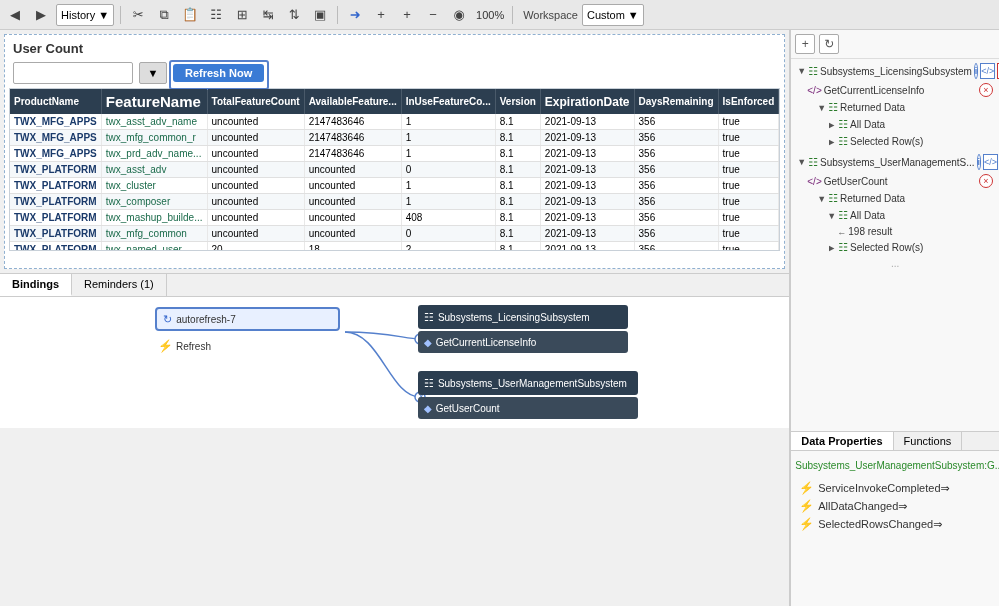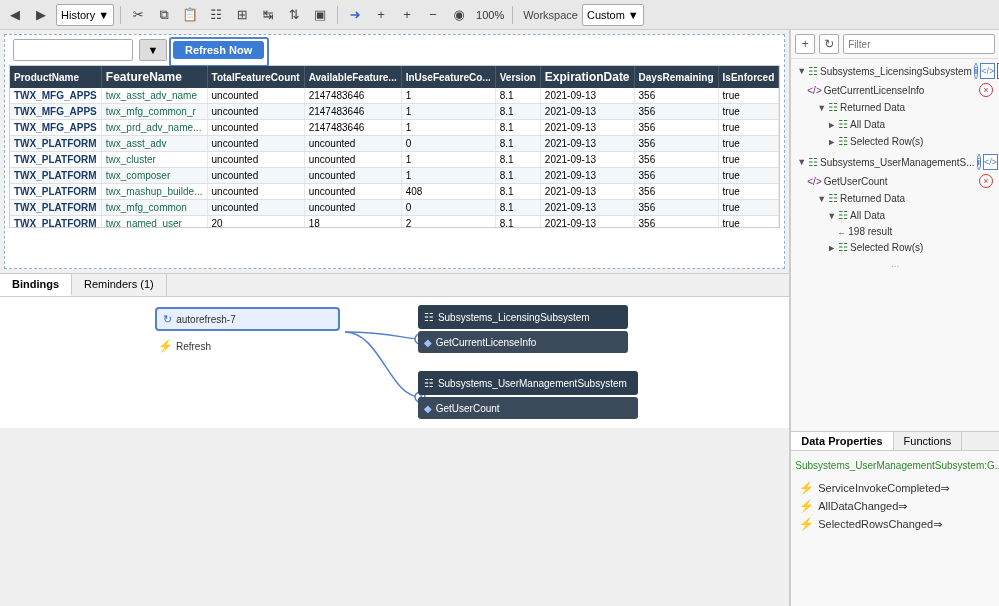--- a/index.html
+++ b/index.html
@@ -180,35 +180,36 @@
     <span>Custom</span>
     <span>▼</span>
   </div>
 </div>
 
 <div id="main-layout">
 
   <div id="left-panel">
 
     <div id="canvas-area" style="flex:0 0 235px; margin:4px; border:1px dashed #90b0d0; position:relative; overflow:hidden; background:#fff;">
+      <div id="widget-title" style="font-size:13px;font-weight:bold;color:#333;padding:6px 8px 2px 8px;">User Count</div>
       <div id="widget-controls" style="display:flex;align-items:center;padding:4px 8px;gap:6px;">
         <input type="text" id="filter-input" style="width: 120px; height: 22px; border: 1px solid rgb(170, 170, 170); border-radius: 2px; padding: 0px 4px;">
         <button id="dropdown-btn" style="width:28px;height:22px;background:#ddd;border:1px solid #aaa;border-radius:2px;cursor:pointer;">▼</button>
         <div style="position:relative;">
           <div style="position:absolute;top:-4px;left:-4px;width:100px;height:30px;border:2px solid #5580cc;border-radius:3px;pointer-events:none;"></div>
           <button style="background:#3a7bd5;color:#fff;border:none;border-radius:3px;padding:3px 12px;cursor:pointer;font-size:11px;font-weight:bold;position:relative;z-index:1;">Refresh Now</button>
         </div>
       </div>
 
       <div id="data-table-container" style="overflow:auto;border:1px solid #c8d0d8;margin:0 4px 4px 4px;height:calc(100% - 70px);">
         <table id="data-table" style="width:100%;border-collapse:collapse;">
           <thead>
             <tr>
               <th style="background:#2c3e50;color:#fff;font-size:10px;padding:4px 4px;text-align:left;border-right:1px solid #4a5a6a;white-space:nowrap;">ProductName</th>
-              <th style="background:#2c3e50;color:#fff;font-size:12px;padding:4px 4px;text-align:left;border-right:1px solid #4a5a6a;white-space:nowrap;">FeatureName</th>
+              <th style="background:#2c3e50;color:#fff;font-size:15px;padding:4px 4px;text-align:left;border-right:1px solid #4a5a6a;white-space:nowrap;">FeatureName</th>
               <th style="background:#2c3e50;color:#fff;font-size:10px;padding:4px 4px;text-align:left;border-right:1px solid #4a5a6a;white-space:nowrap;">TotalFeatureCount</th>
               <th style="background:#2c3e50;color:#fff;font-size:10px;padding:4px 4px;text-align:left;border-right:1px solid #4a5a6a;white-space:nowrap;">AvailableFeature...</th>
               <th style="background:#2c3e50;color:#fff;font-size:10px;padding:4px 4px;text-align:left;border-right:1px solid #4a5a6a;white-space:nowrap;">InUseFeatureCo...</th>
               <th style="background:#2c3e50;color:#fff;font-size:10px;padding:4px 4px;text-align:left;border-right:1px solid #4a5a6a;white-space:nowrap;">Version</th>
               <th style="background:#2c3e50;color:#fff;font-size:12px;padding:4px 4px;text-align:center;border-right:1px solid #4a5a6a;white-space:nowrap;">ExpirationDate</th>
               <th style="background:#2c3e50;color:#fff;font-size:10px;padding:4px 4px;text-align:left;border-right:1px solid #4a5a6a;white-space:nowrap;">DaysRemaining</th>
               <th style="background:#2c3e50;color:#fff;font-size:10px;padding:4px 4px;text-align:left;white-space:nowrap;">IsEnforced</th>
             </tr>
           </thead>
           <tbody id="table-body">
@@ -376,21 +377,20 @@
       </div>
     </div>
   </div>
 
   <div id="right-panel" style="flex:1;background:#f8f8f8;display:flex;flex-direction:column;min-width:0;">
 
 
     <div class="tree-toolbar" style="display:flex;align-items:center;gap:4px;padding:4px;border-bottom:1px solid #ddd;">
       <button class="tree-icon-btn" style="width:20px;height:20px;border:1px solid #aaa;background:#fff;border-radius:2px;cursor:pointer;font-size:12px;color:#555;display:flex;align-items:center;justify-content:center;">+</button>
       <button class="tree-icon-btn" style="width:20px;height:20px;border:1px solid #aaa;background:#fff;border-radius:2px;cursor:pointer;font-size:12px;color:#555;display:flex;align-items:center;justify-content:center;">↻</button>
-      <input type="text" class="tree-filter" style="flex: 1 1 0%; height: 20px; border: 1px solid rgb(170, 170, 170); border-radius: 2px; padding: 0px 4px; font-size: 10px;" placeholder="Filter">
     </div>
 
     <div id="right-content" style="flex:1;overflow-y:auto;padding:2px;">
 
       <div>
         <div style="display:flex;align-items:center;padding:2px 4px;gap:2px;cursor:pointer;">
           <span style="font-size:9px;color:#555;">▼</span>
           <span style="font-size:11px;color:#2a7a2a;">☷</span>
           <span style="font-size:10px;color:#333;flex:1;">Subsystems_LicensingSubsystem</span>
           <button style="width:16px;height:16px;border-radius:50%;border:1px solid #5580cc;background:#fff;color:#5580cc;font-size:9px;cursor:pointer;display:inline-flex;align-items:center;justify-content:center;font-weight:bold;">i</button>

